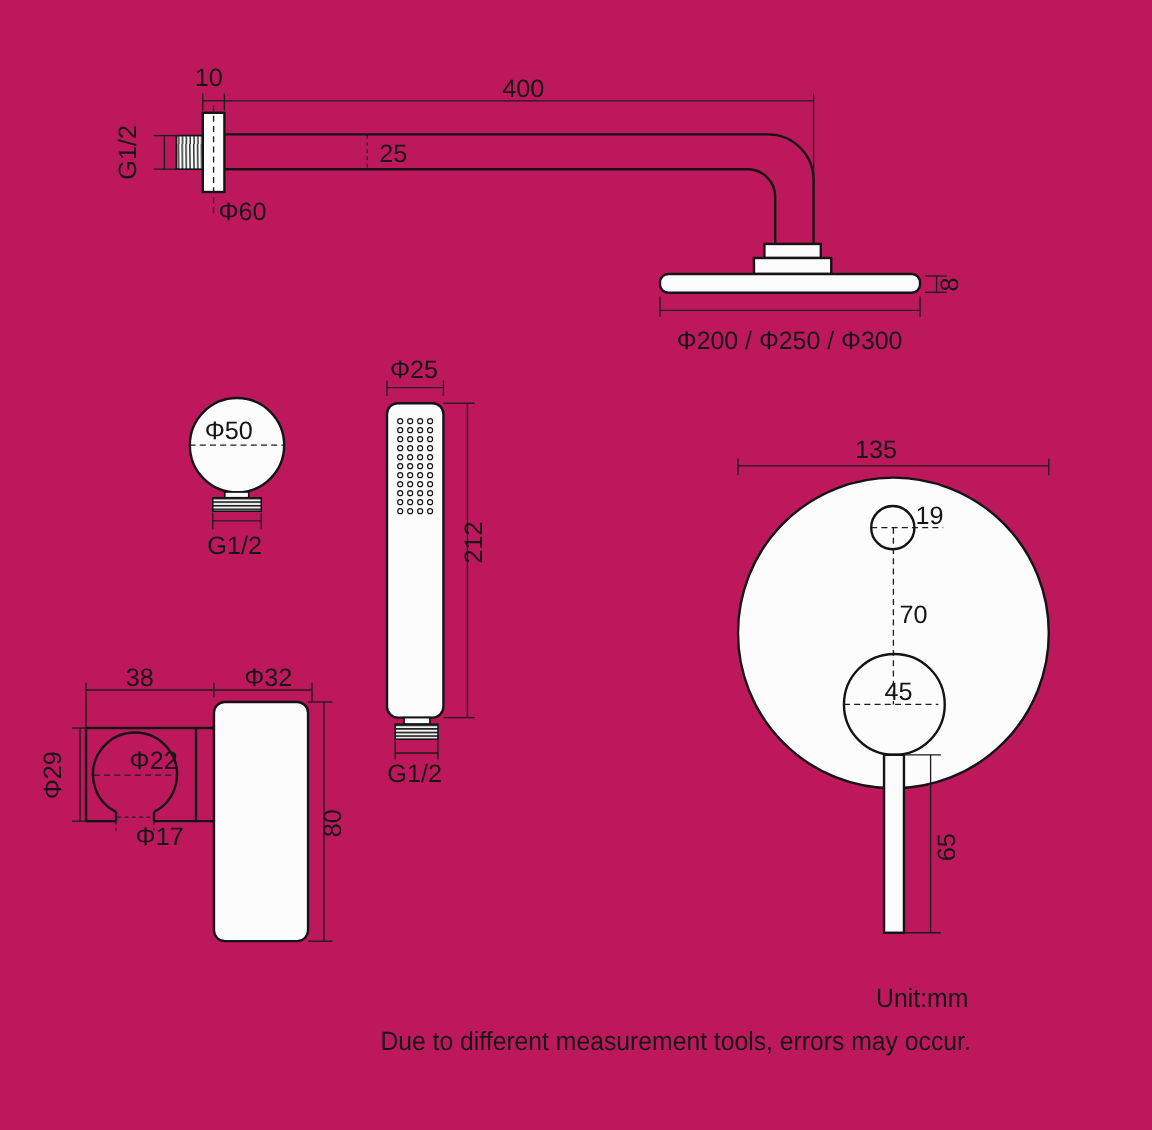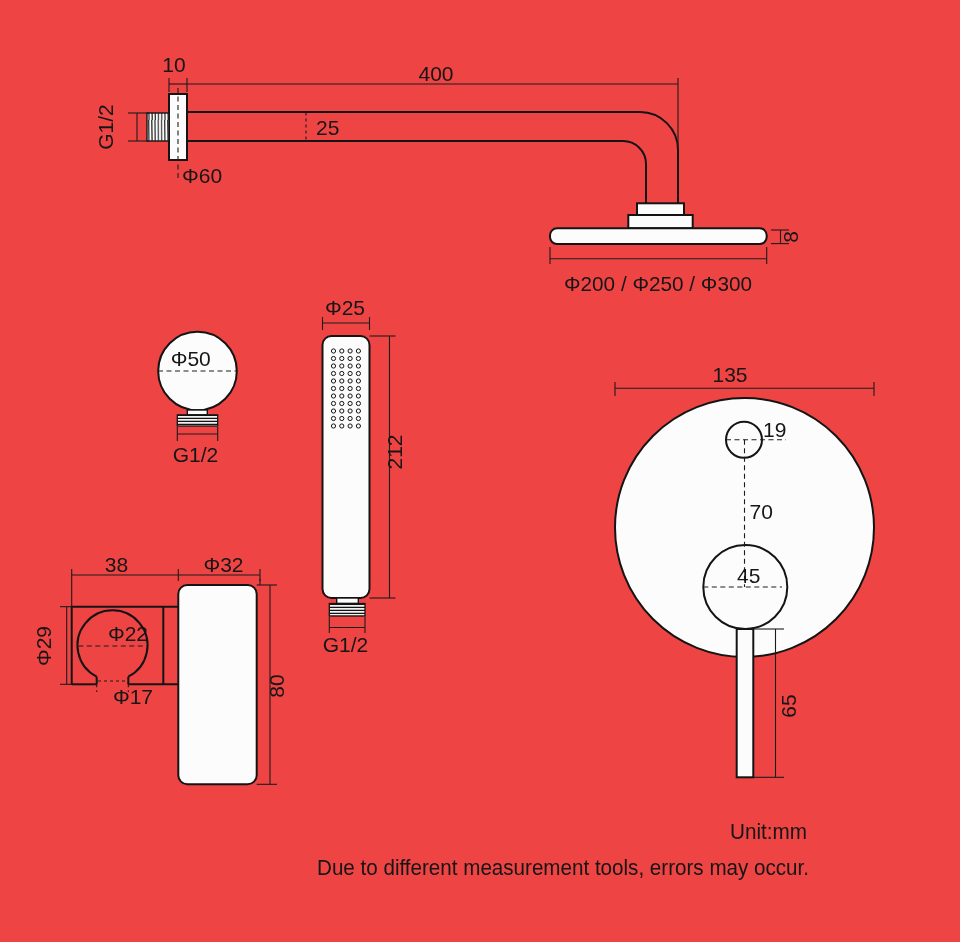--- a/index.html
+++ b/index.html
@@ -1,16 +1,16 @@
 <!DOCTYPE html>
 <html><head>
 <meta charset="utf-8">
 <style>
   html,body{margin:0;padding:0;background:#fcfcfc;}
-  .stage{position:relative;width:960px;height:942px;background:#ef4444;overflow:hidden;}
+  .stage{position:relative;width:960px;height:942px;background:#be185d;overflow:hidden;}
   svg{display:block;}
   .outline{fill:#fcfcfc;stroke:#141414;stroke-width:2;}
   .outline-thin{fill:#fcfcfc;stroke:#141414;stroke-width:1.4;}
   .stroke2{fill:none;stroke:#141414;stroke-width:2;}
   .dim{stroke:#1c1c1c;stroke-width:1.1;fill:none;}
   .dash{stroke:#1c1c1c;stroke-width:1.1;fill:none;stroke-dasharray:5,3.5;}
   .dash-fine{stroke:#1c1c1c;stroke-width:1.1;fill:none;stroke-dasharray:3,3;}
   text{font-family:"Liberation Sans","DejaVu Sans",sans-serif;fill:#161616;}
   .dim-label{font-size:21px;}
   .note{font-size:22px;}

